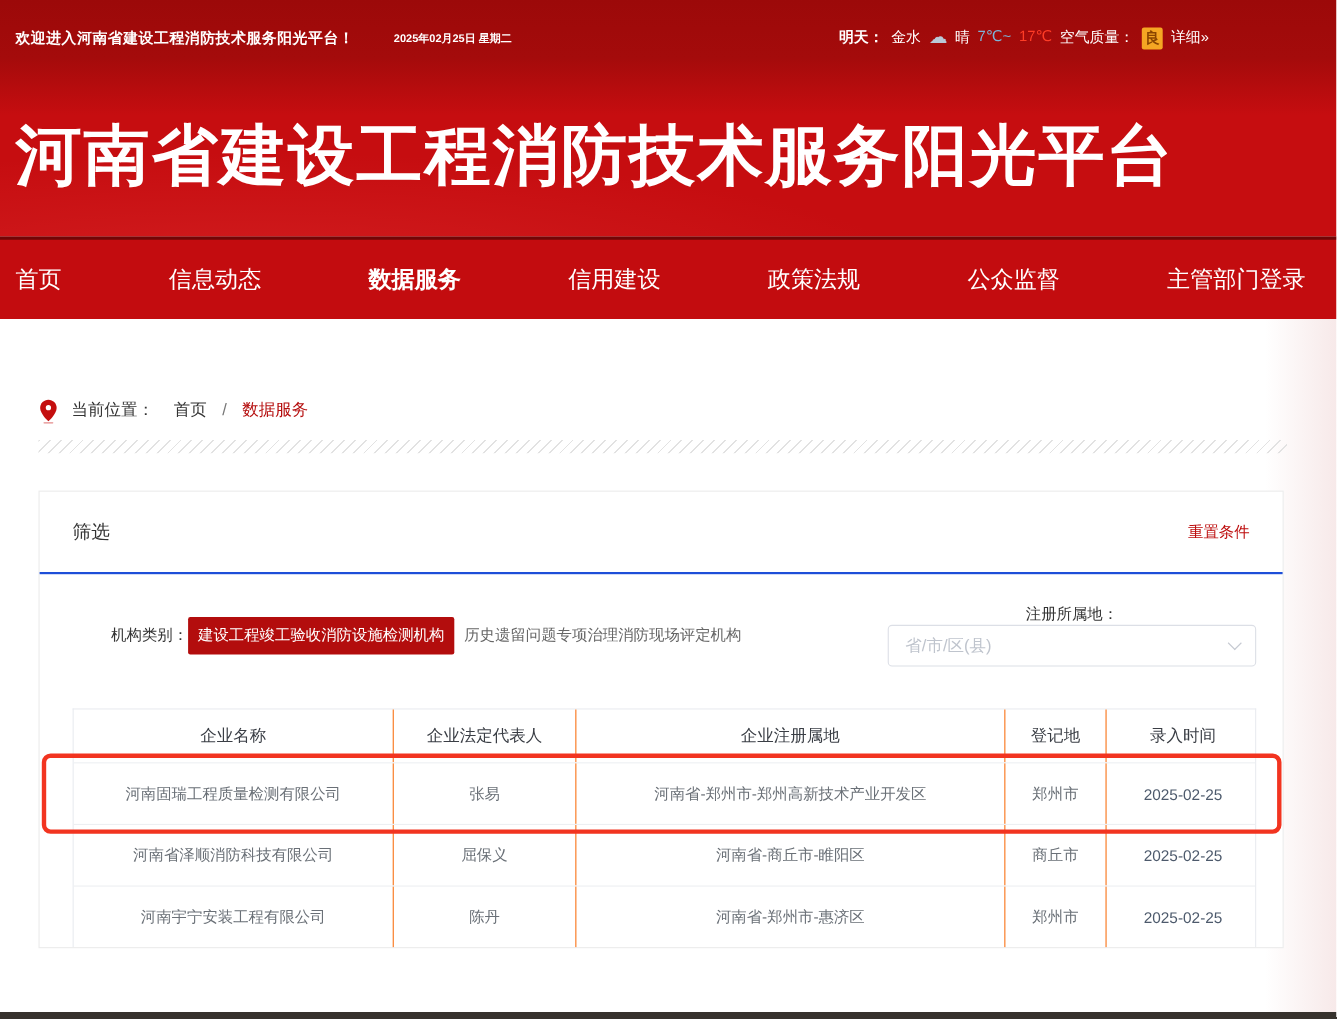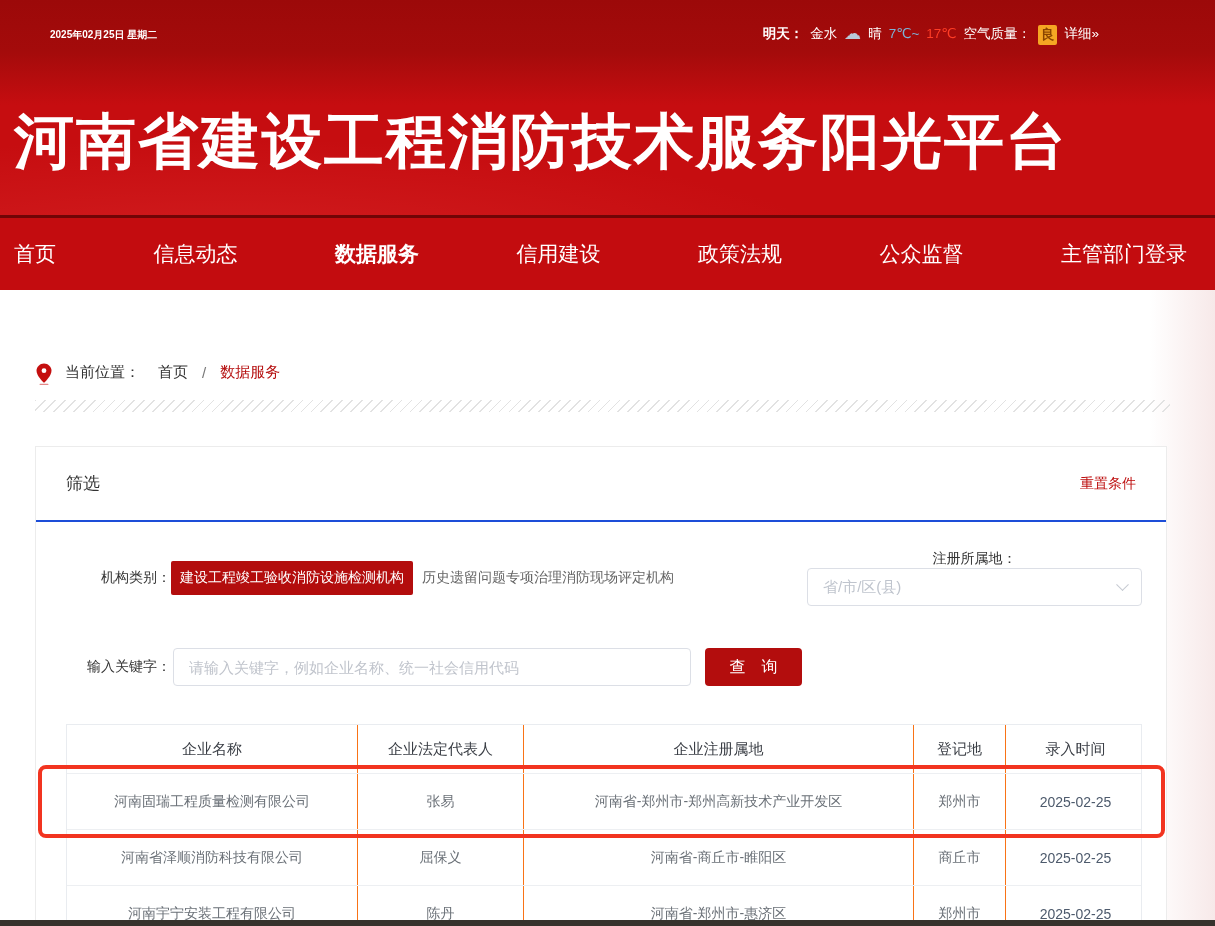--- a/index.html
+++ b/index.html
@@ -79,20 +79,21 @@
   .hl-box { position:absolute; left:-29px; right:-24px; top:-9px; bottom:-9px;
             border:4px solid #f23420; border-radius:8px; pointer-events:none; z-index:5; }
 
   .bottom-bar { position:absolute; left:0; bottom:0; width:100%; height:6px; background:#37322d; }
 </style>
 </head>
 <body>
 
 <div class="header">
   <div class="topbar">
+    <span class="welcome">欢迎进入河南省建设工程消防技术服务阳光平台！</span>
     <span class="date">2025年02月25日 星期二</span>
     <div class="weather">
       <span class="b">明天：</span>
       <span>金水</span>
       <span class="cloud">☁</span>
       <span>晴</span>
       <span class="tlow">7℃~</span>
       <span class="thigh">17℃</span>
       <span>空气质量：</span>
       <span class="aqi">良</span>
@@ -143,25 +144,20 @@
         <span class="tag-plain">历史遗留问题专项治理消防现场评定机构</span>
         <div class="region-group">
           <span class="f-label" style="width:auto;">注册所属地：</span>
           <div class="select-box">
             <span>省/市/区(县)</span>
             <span class="chev"></span>
           </div>
         </div>
       </div>
 
-      <div class="filter-row">
-        <span class="f-label">输入关键字：</span>
-        <input class="kw-input" type="text" placeholder="请输入关键字，例如企业名称、统一社会信用代码" style="">
-        <button class="search-btn">查　询</button>
-      </div>
 
       <div class="dtable">
         <div class="t-row t-head">
           <div class="t-cell">企业名称</div>
           <div class="t-cell">企业法定代表人</div>
           <div class="t-cell">企业注册属地</div>
           <div class="t-cell">登记地</div>
           <div class="t-cell">录入时间</div>
         </div>
 

